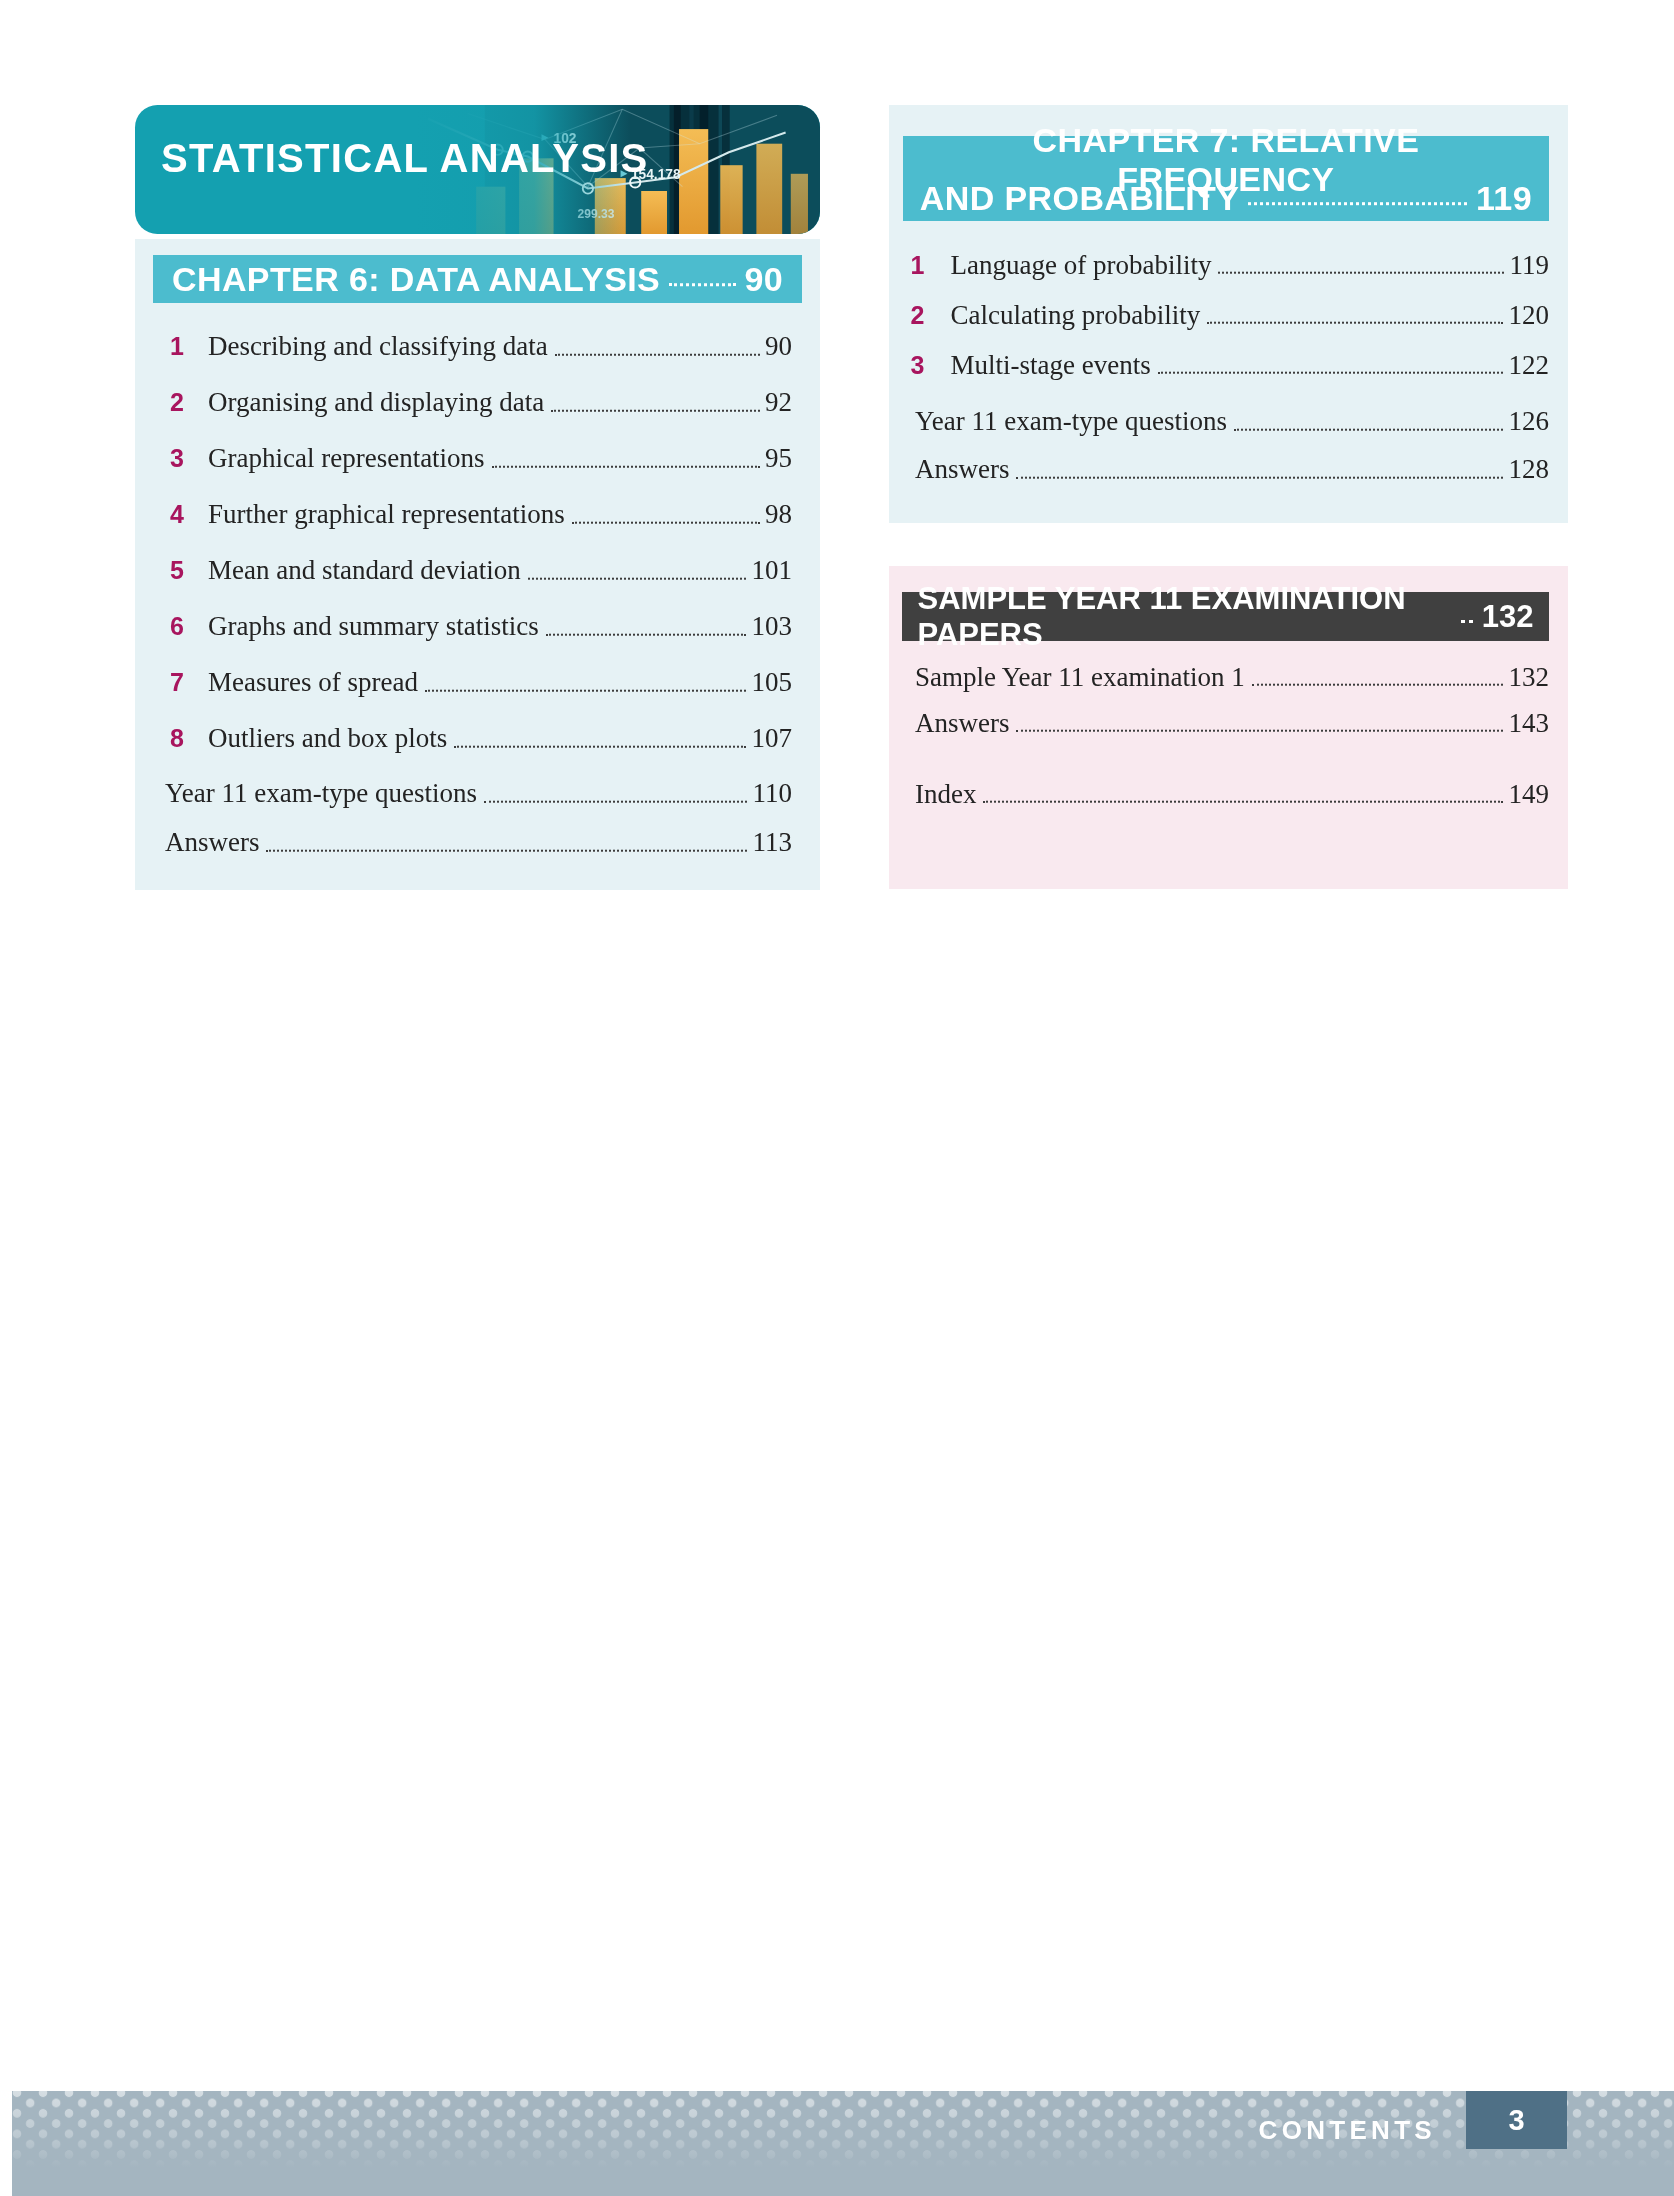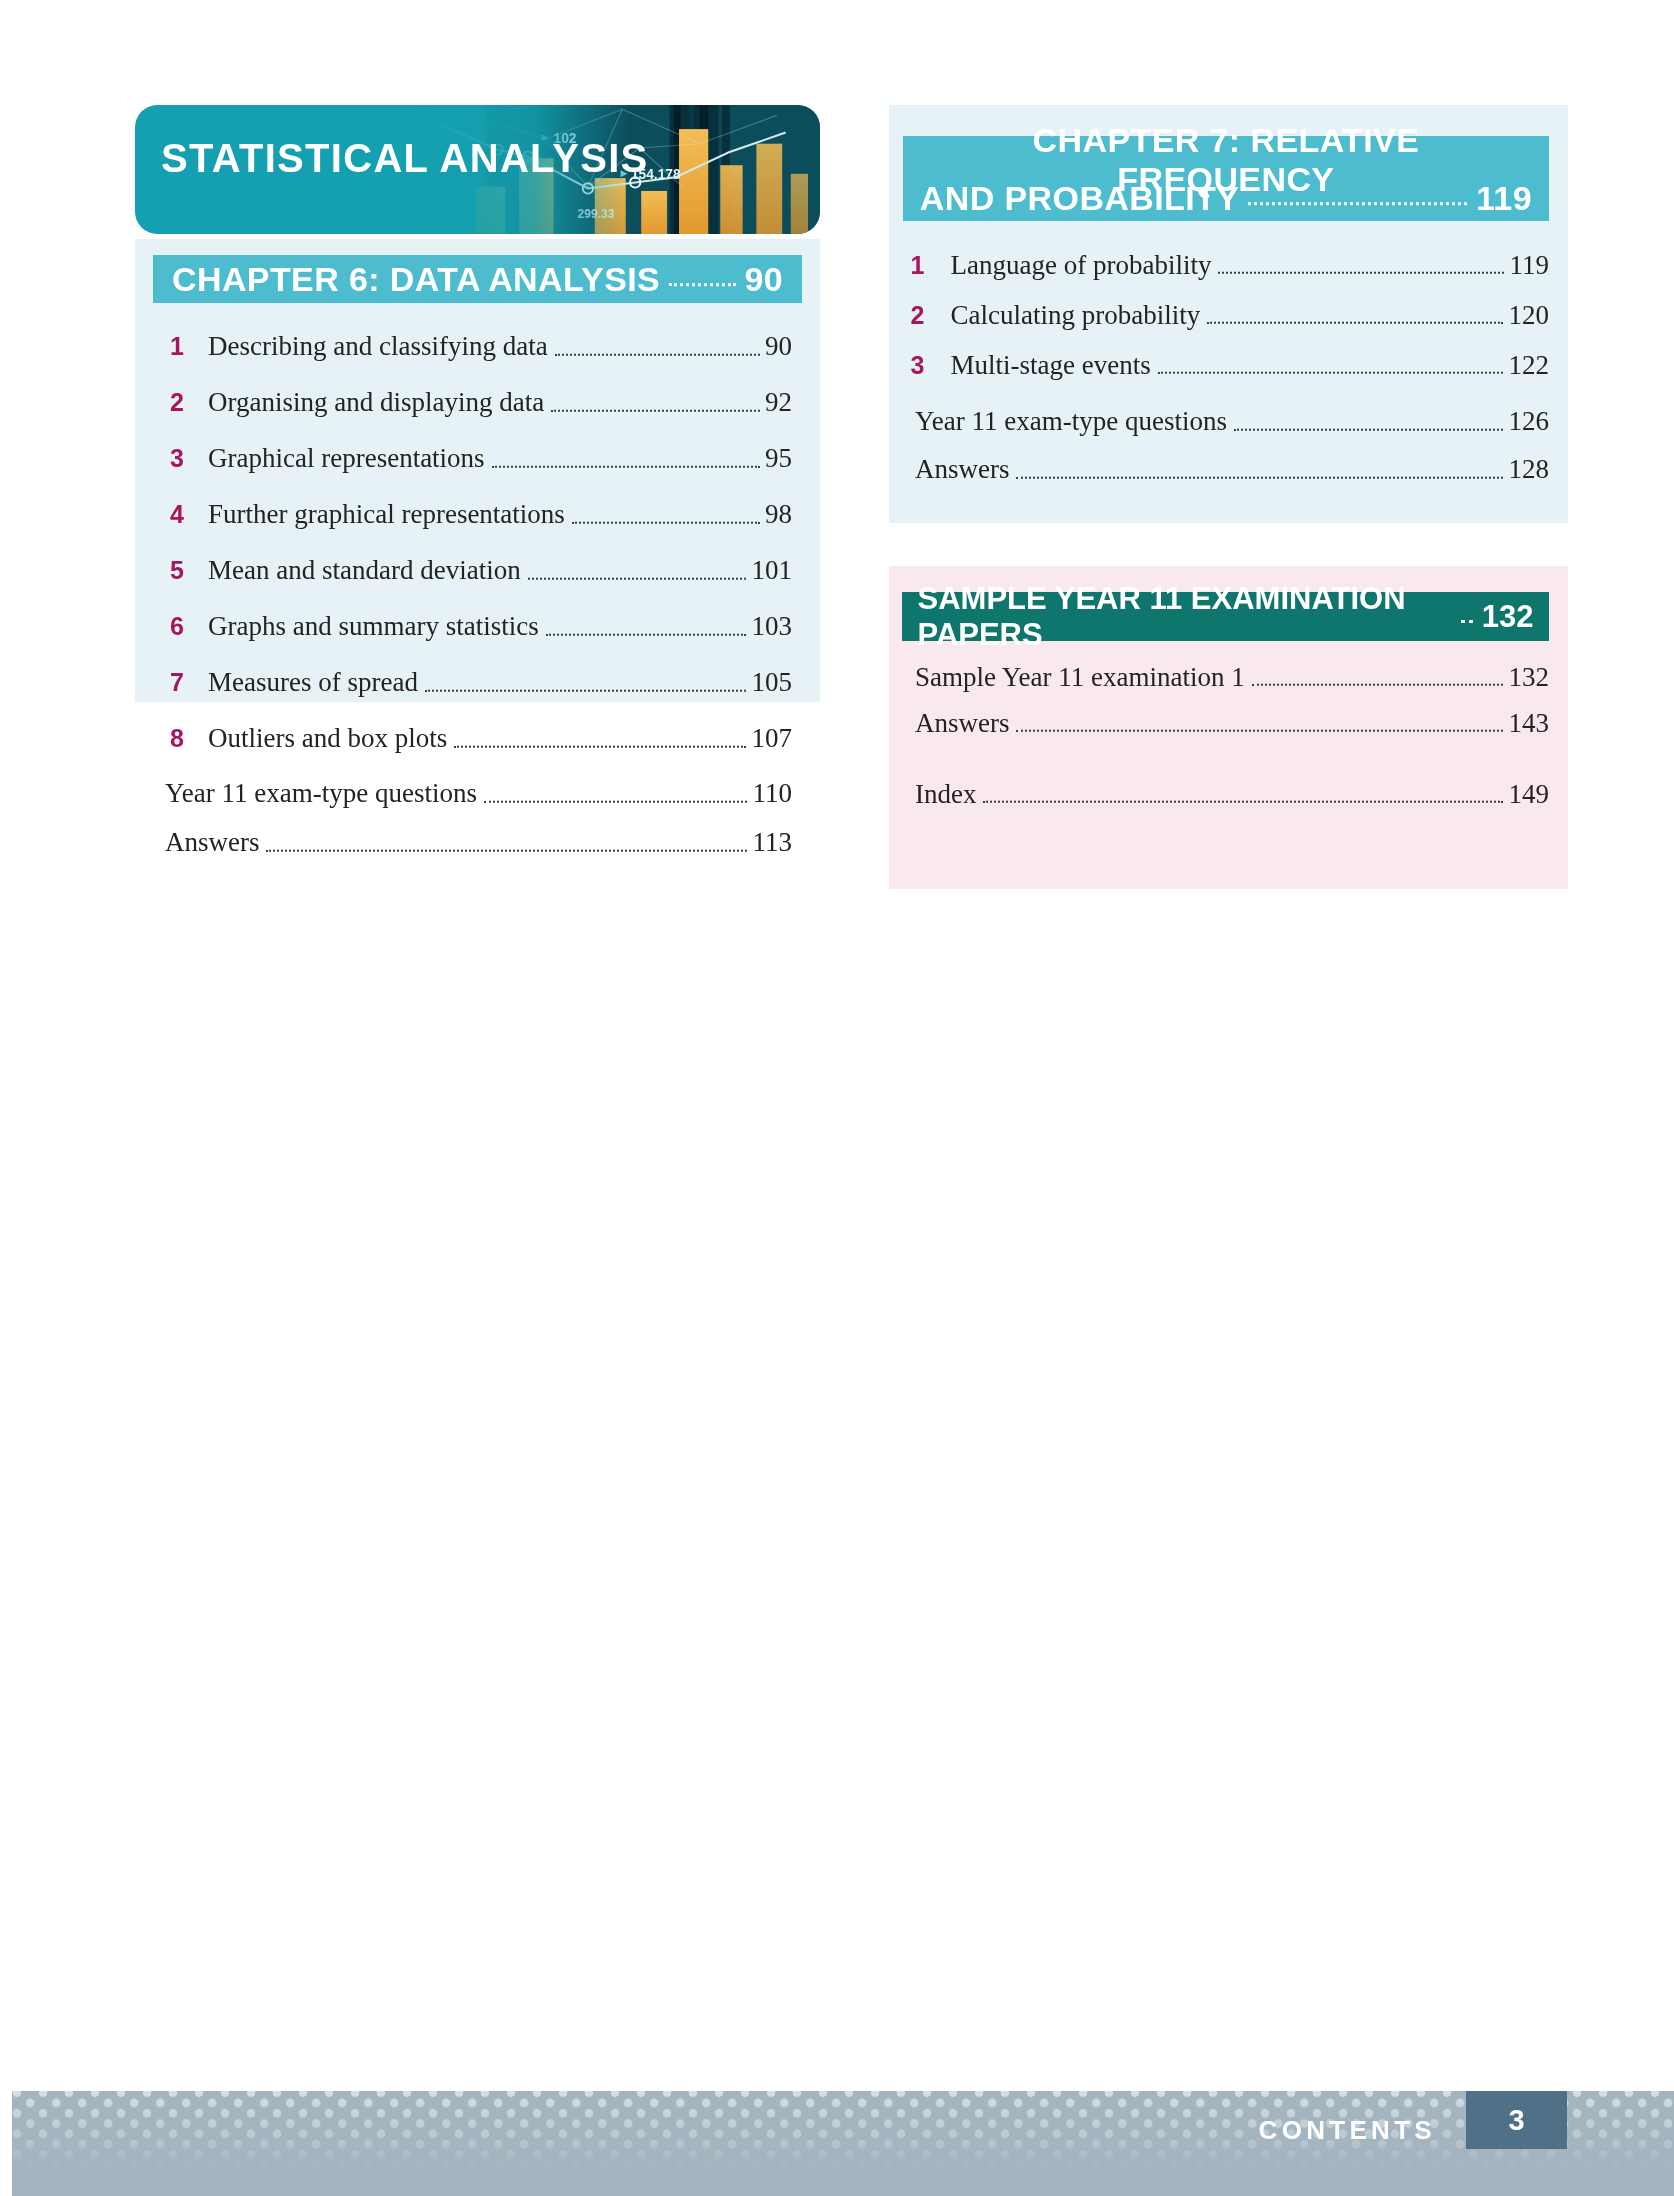--- a/index.html
+++ b/index.html
@@ -11,29 +11,29 @@
     background:#14a0b0;border-radius:22.4px;overflow:hidden;}
   .topic-chart{position:absolute;right:0;top:0;height:129px;width:404px;}
   .topic-text{position:absolute;left:26px;top:19px;z-index:3;font-family:"Liberation Sans",sans-serif;font-weight:700;}
   .topic-label{font-size:31px;line-height:36px;letter-spacing:1.7px;color:#a8c83c;}
   .topic-title{font-size:40px;line-height:45px;letter-spacing:1.3px;color:#ffffff;margin-top:12px;}
 
   
   .panel{position:absolute;box-sizing:border-box;}
   .panel-blue{background:#e6f2f5;}
   .panel-pink{background:#f9e9ef;}
-  .panel-left{left:135px;top:239px;width:685px;height:463px;}
+  .panel-left{left:135px;top:239px;width:685px;height:651px;}
   .panel-right-top{left:889px;top:105px;width:679px;height:418px;}
   .panel-right-bottom{left:889px;top:566px;width:679px;height:323px;}
 
   
   .banner{box-sizing:border-box;display:flex;align-items:center;
     font-family:"Liberation Sans",sans-serif;font-weight:700;color:#ffffff;}
   .banner-teal{background:#4cbcce;}
-  .banner-pink{background:#0f766e;}
+  .banner-pink{background:#404040;}
   .banner6{margin:16.3px 18px 0 18px;height:48px;padding:0 19px;font-size:34px;letter-spacing:0.4px;}
   .banner7{margin:31px 19px 0 13.8px;height:85px;padding:5.2px 17px;font-size:34px;letter-spacing:0.4px;
     display:block;}
   .banner7 .line{display:flex;align-items:center;height:38px;text-align:center;}
   .bannerS{margin:26px 19px 0 13px;height:49px;padding:0 15.5px;font-size:31px;letter-spacing:0;}
   .banner .leader-w{flex:1;border-bottom:3.4px dotted #ffffff;margin:0 8.6px;transform:translateY(5.2px);min-width:12px;}
 
   
   .row{display:flex;align-items:center;box-sizing:border-box;white-space:nowrap;}
   .row .num{flex:none;font-family:"Liberation Sans",sans-serif;font-weight:700;

